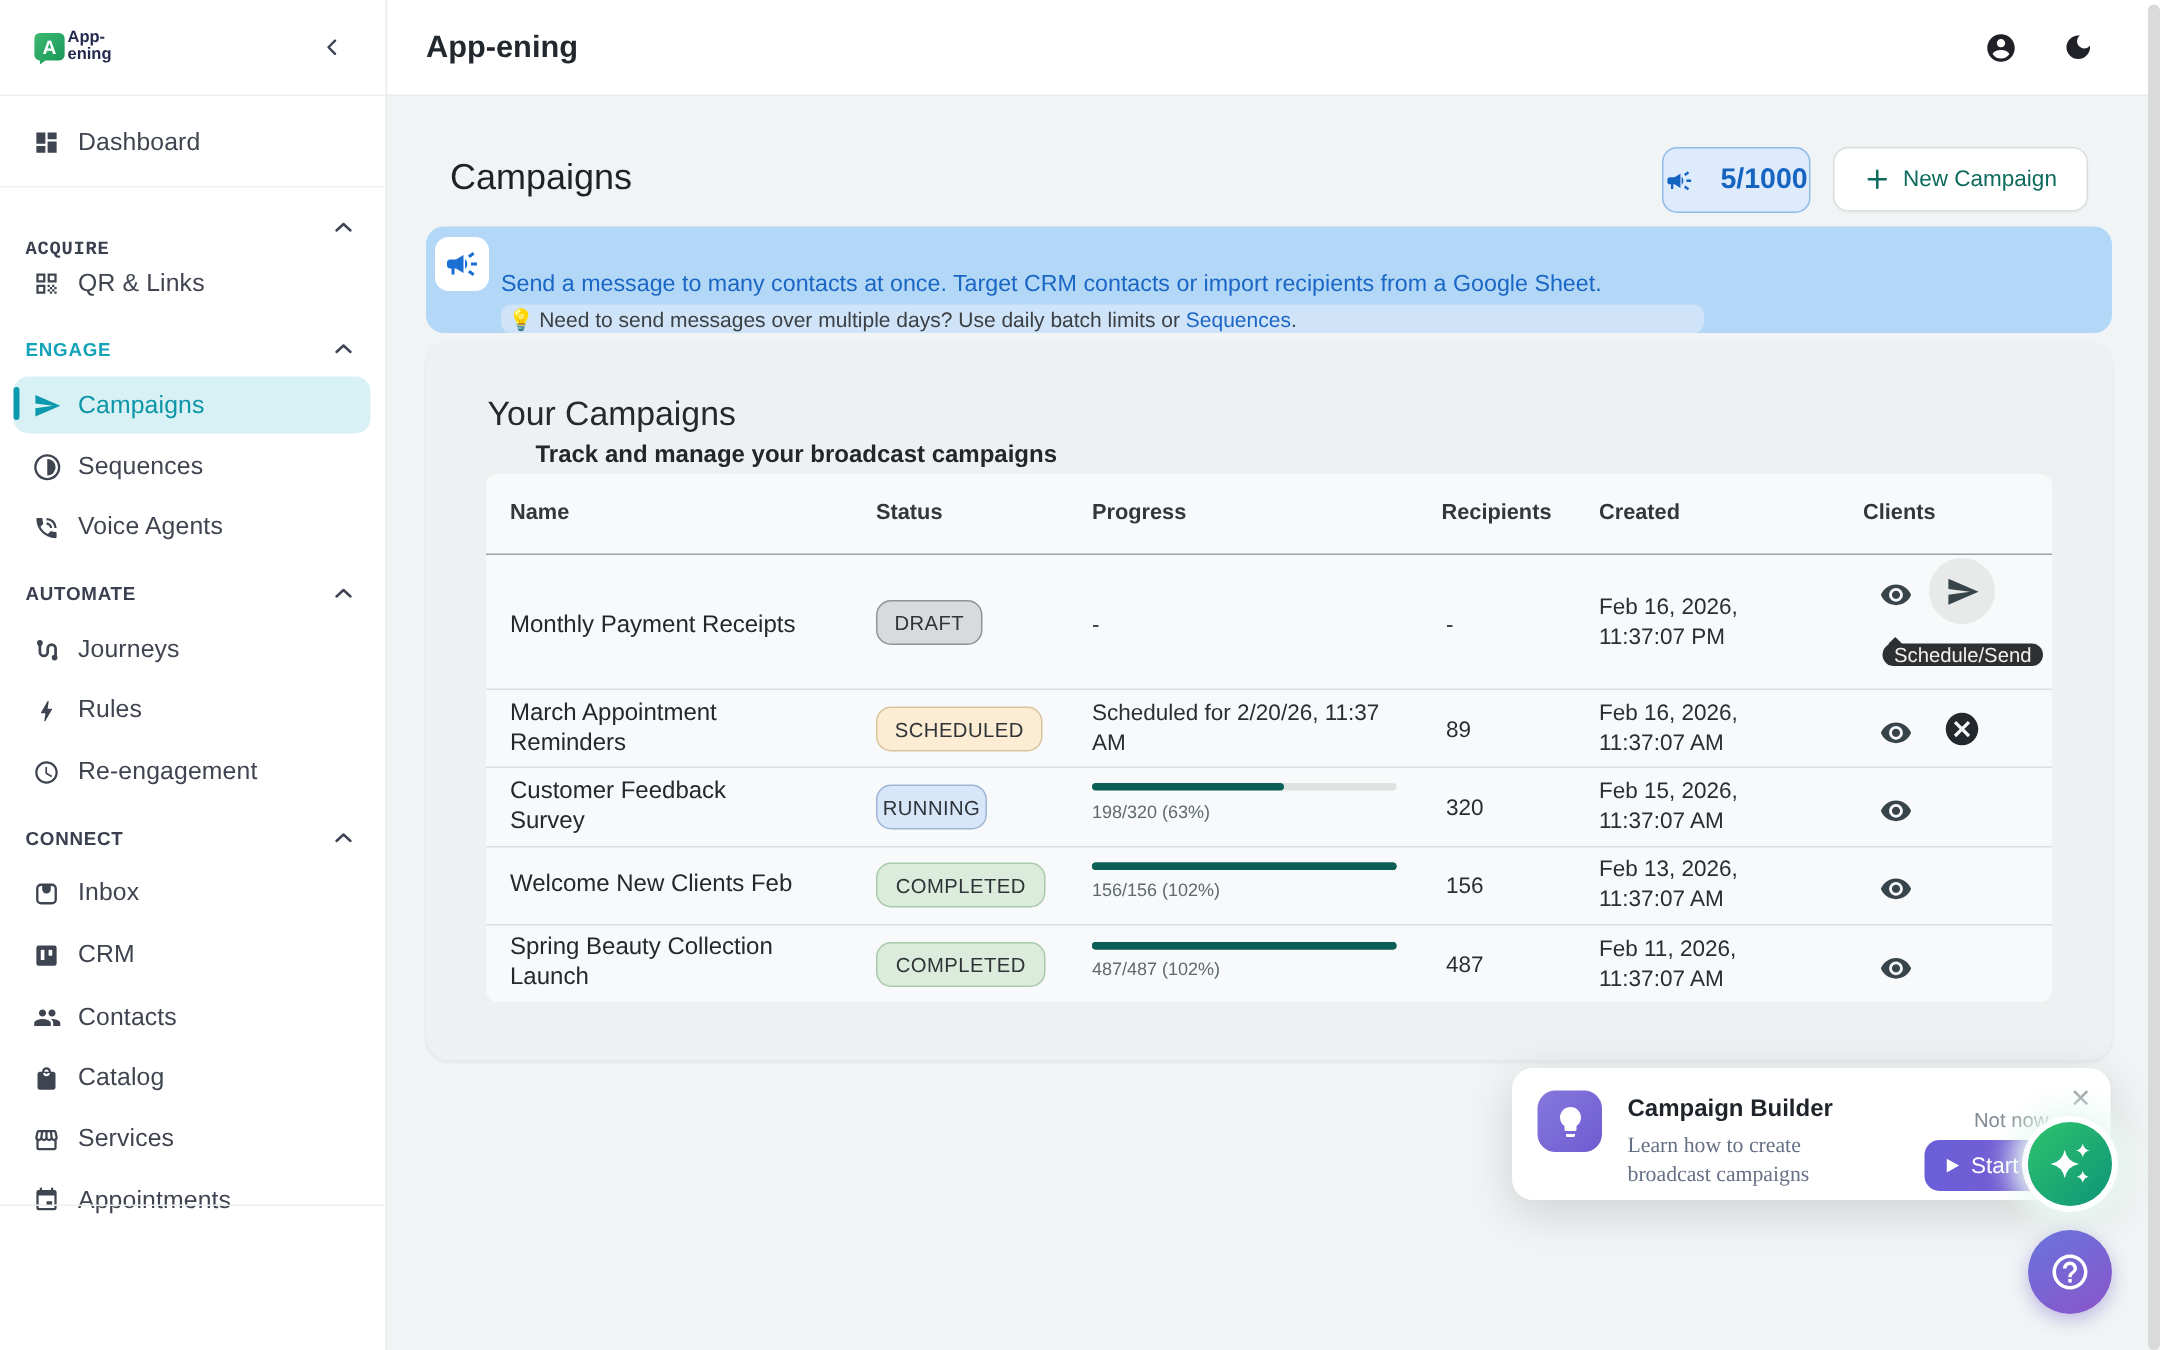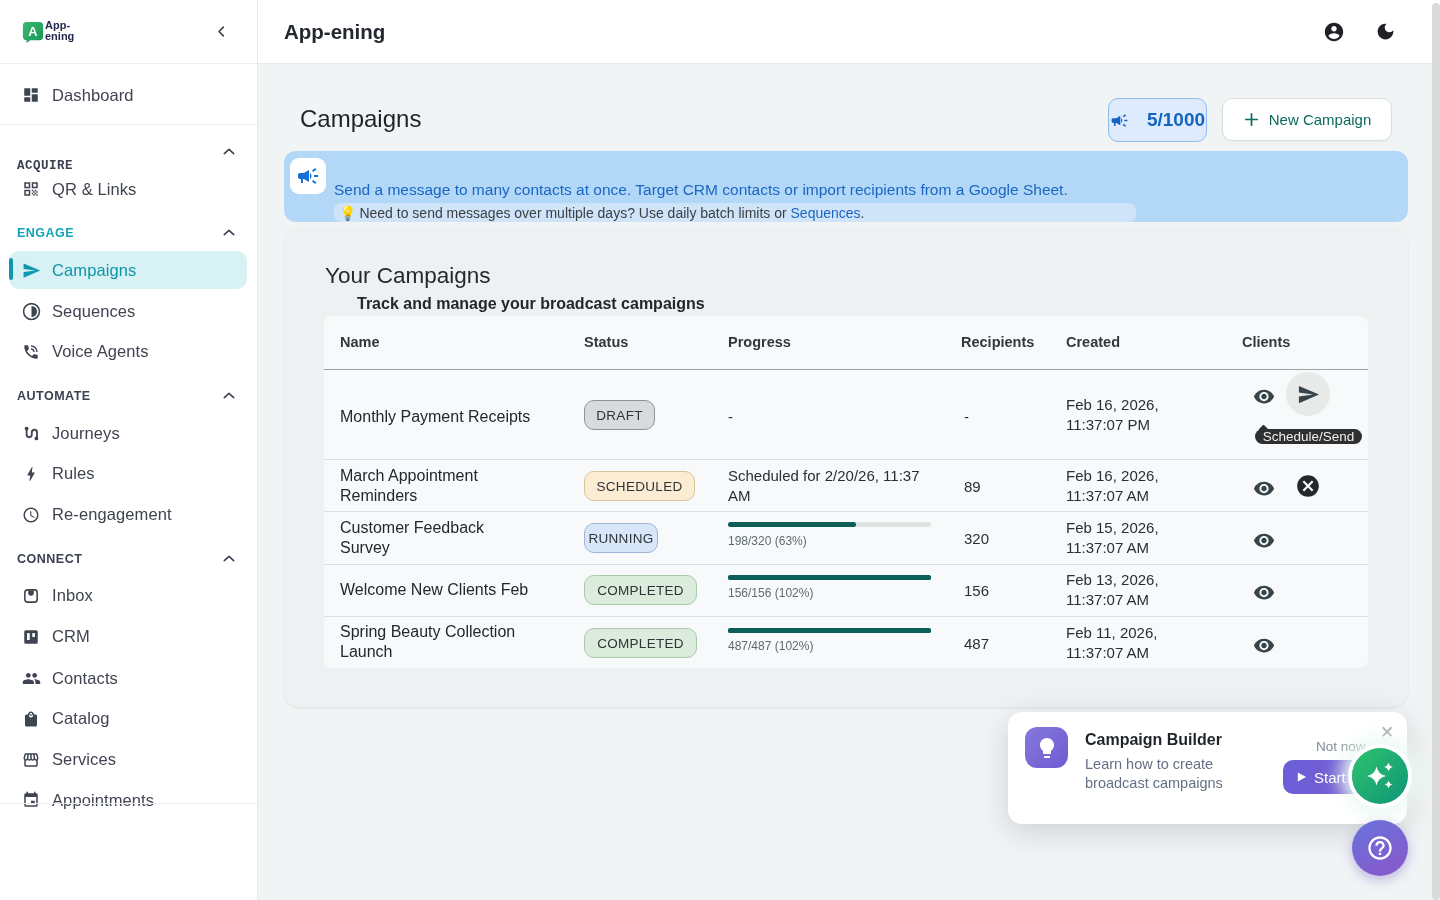--- a/index.html
+++ b/index.html
@@ -51,24 +51,24 @@
 .pbar { position:absolute; width:203px; height:5px; border-radius:3px; background:#dde3e1; }
 .pfill { height:5px; border-radius:3px; background:#0c5f57; }
 .num { position:absolute; font-size:15px; color:#2a2e32; }
 .created { position:absolute; left:742px; font-size:15px; color:#2a2e32; line-height:20px; }
 .eye { position:absolute; left:929px; width:22px; height:22px; }
 
 
 #tooltip { position:absolute; left:1255px; top:429px; width:107px; height:15px; background:#2d2f31; border-radius:8px; color:#f0f0f0; font-size:13.5px; display:flex; align-items:center; justify-content:center; }
 
 
-#popup { position:absolute; left:1008px; top:712px; width:399px; height:112px; background:#ffffff; border-radius:14px; box-shadow:0 8px 30px rgba(0,0,0,0.15); }
+#popup { position:absolute; left:1008px; top:712px; width:399px; height:88px; background:#ffffff; border-radius:14px; box-shadow:0 8px 30px rgba(0,0,0,0.15); }
 #ptile { position:absolute; left:17px; top:15px; width:43px; height:41px; border-radius:12px; background:linear-gradient(135deg,#8578dd,#6f5cd1); display:flex; align-items:center; justify-content:center; }
 #ptitle { position:absolute; left:77px; top:19px; font-size:16px; font-weight:bold; color:#1f242b; }
-#pbody { position:absolute; left:77px; top:43px; font-size:14.5px; color:#667085; line-height:18.5px; }
+#pbody { position:absolute; left:77px; top:43px; font-size:14.5px; color:#667085; line-height:18.5px;font-family:Liberation Serif, serif; }
 #notnow { position:absolute; left:308px; top:27px; font-size:13.5px; color:#808a94; }
 #startbtn { position:absolute; left:275px; top:48px; width:100px; height:34px; border-radius:10px; background:linear-gradient(100deg,#6a5fd8,#7a5cd0); color:#ffffff; font-size:15px; display:flex; align-items:center; padding-left:13px; gap:7px; }
 #closex { position:absolute; left:372px; top:10px; font-size:17px; color:#9aa0a6; }
 
 
 #aibtn { position:absolute; left:1352px; top:748px; width:56px; height:56px; border-radius:50%; background:linear-gradient(135deg,#2ec46d,#0f9478); box-shadow:0 0 0 4px rgba(255,255,255,0.9), 0 0 18px 12px rgba(235,250,242,0.95); display:flex; align-items:center; justify-content:center; }
 #helpbtn { position:absolute; left:1352px; top:820px; width:56px; height:56px; border-radius:50%; background:linear-gradient(150deg,#6974dd,#8a55c9); box-shadow:0 4px 12px rgba(90,70,190,0.35); display:flex; align-items:center; justify-content:center; }
 
 #scrollbar { position:absolute; left:1432px; top:3px; width:8px; height:897px; background:#dadada; border-radius:4px; }
 </style>

